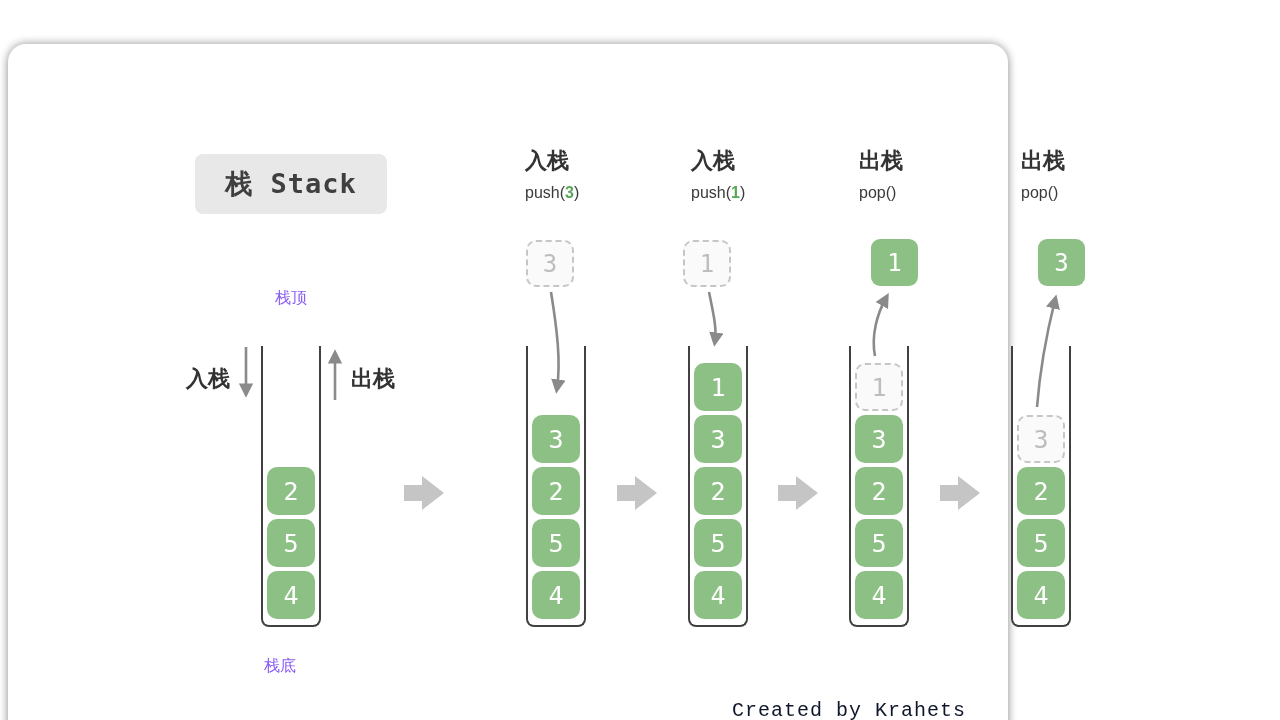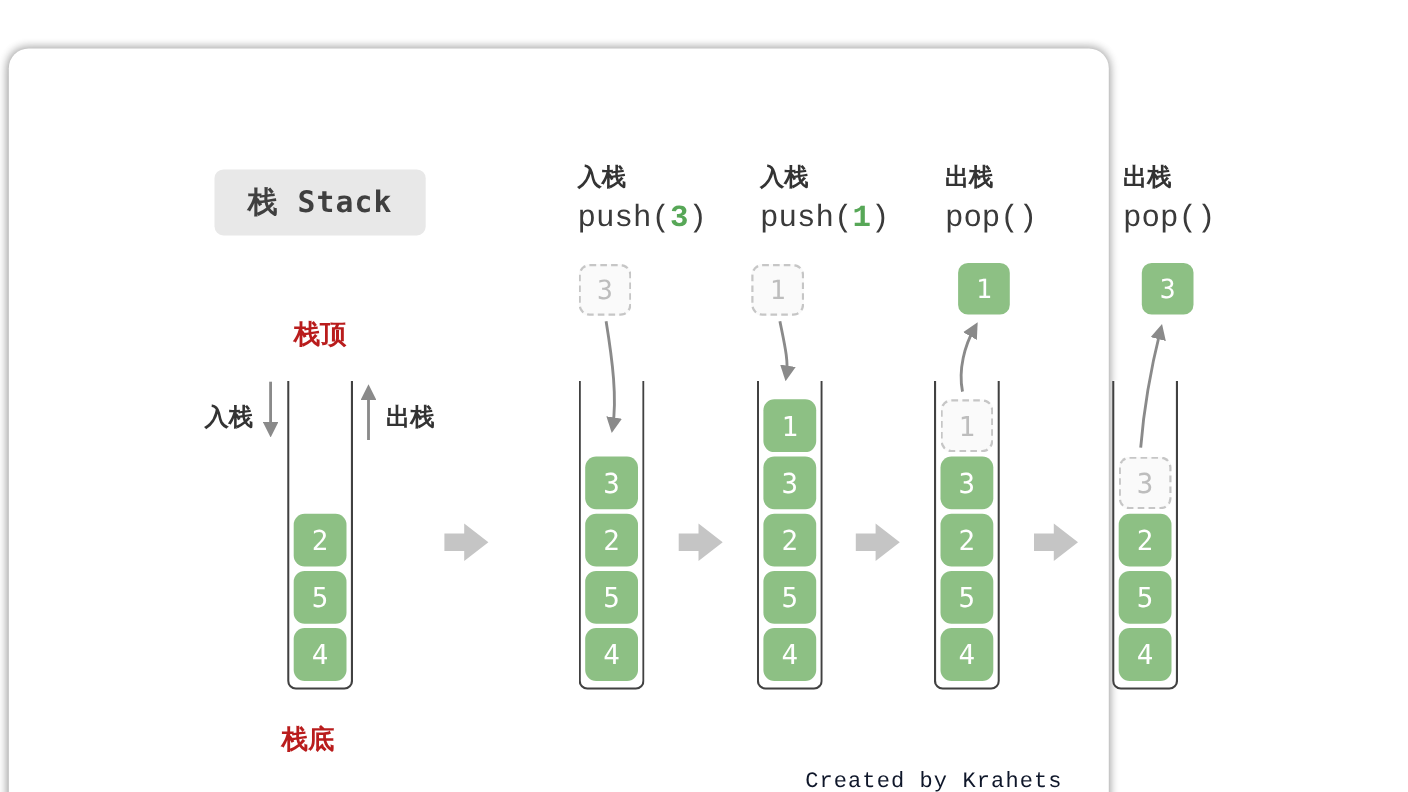--- a/index.html
+++ b/index.html
@@ -16,27 +16,27 @@
   .title-badge{
     position:absolute;left:187px;top:110px;width:192px;height:60px;
     background:#e8e8e8;border-radius:8px;
     display:flex;align-items:center;justify-content:center;
     font-family:"DejaVu Sans Mono",monospace;
     font-size:27px;font-weight:600;color:#3f3f3f;letter-spacing:1px;
   }
   .hdr{position:absolute;top:106px;width:160px;}
   .hdr-op{font-size:22px;font-weight:600;color:#333;line-height:1;}
   .hdr-code{
-    margin-top:13px;font-family:Liberation Mono, monospace;
-    font-size:28px;color:#3a3a3a;line-height:1;
+    margin-top:13px;font-family:Liberation Sans, sans-serif;
+    font-size:16px;color:#3a3a3a;line-height:1;
   }
   .hdr-code .arg{color:#57a757;font-weight:bold;}
   .note{
     position:absolute;width:60px;text-align:center;
-    font-size:24px;font-weight:700;color:#b91c1c;
+    font-size:16px;font-weight:400;color:#8b5cf6;
   }
   .side-label{
     position:absolute;font-size:22px;font-weight:600;color:#333;
   }
   .stack{
     position:absolute;top:302px;width:60px;height:281px;box-sizing:border-box;
     border-left:2px solid #414141;border-right:2px solid #414141;
     border-bottom:2px solid #414141;
     border-bottom-left-radius:8px;border-bottom-right-radius:8px;
     background:#fff;

